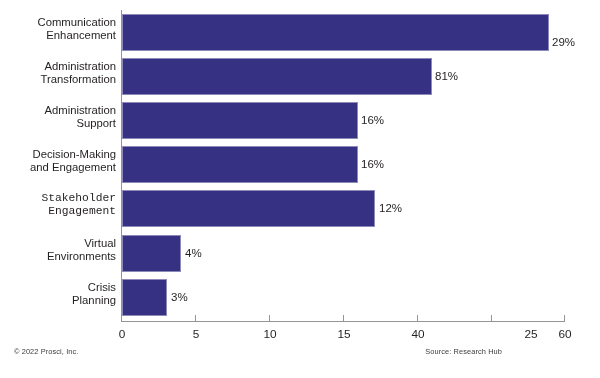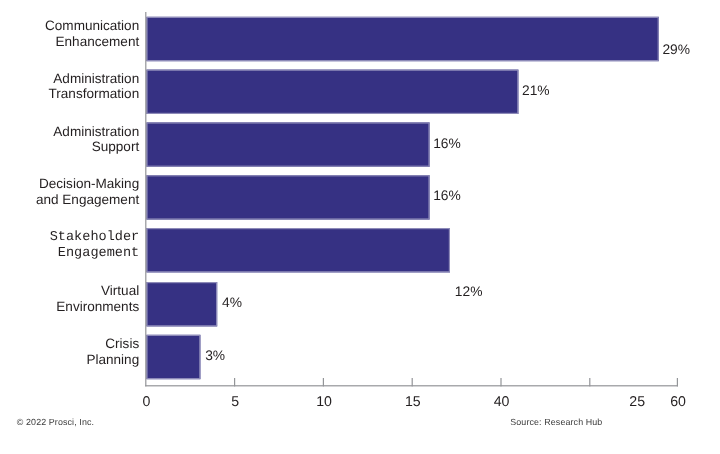--- a/index.html
+++ b/index.html
@@ -130,24 +130,24 @@
 
     <div class="bar" style="left:122px; top:14px;  width:427px; height:37px;"></div>
     <div class="bar" style="left:122px; top:58px;  width:310px; height:37px;"></div>
     <div class="bar" style="left:122px; top:102px; width:236px; height:37px;"></div>
     <div class="bar" style="left:122px; top:146px; width:236px; height:37px;"></div>
     <div class="bar" style="left:122px; top:190px; width:253px; height:37px;"></div>
     <div class="bar" style="left:122px; top:235px; width:59px;  height:37px;"></div>
     <div class="bar" style="left:122px; top:279px; width:45px;  height:37px;"></div>
 
     <div class="bar-value" style="left:552px; top:36px;">29%</div>
-    <div class="bar-value" style="left:435px; top:70px;">21%</div>
+    <div class="bar-value" style="left:435px; top:70px;">81%</div>
     <div class="bar-value" style="left:361px; top:114px;">16%</div>
     <div class="bar-value" style="left:361px; top:158px;">16%</div>
-    <div class="bar-value" style="left:379px; top:202px;margin-top:36px;">12%</div>
+    <div class="bar-value" style="left:379px; top:202px;">12%</div>
     <div class="bar-value" style="left:185px; top:247px;">4%</div>
     <div class="bar-value" style="left:171px; top:291px;">3%</div>
 
     <div class="axis-line y-axis" style="left:121px; top:10px; height:312px;"></div>
 
     <div class="axis-line x-axis" style="left:121px; top:321px; width:444px;"></div>
 
     <div class="tick" style="left:195px;  top:315px; height:7px;"></div>
     <div class="tick" style="left:269px;  top:315px; height:7px;"></div>
     <div class="tick" style="left:343px;  top:315px; height:7px;"></div>

